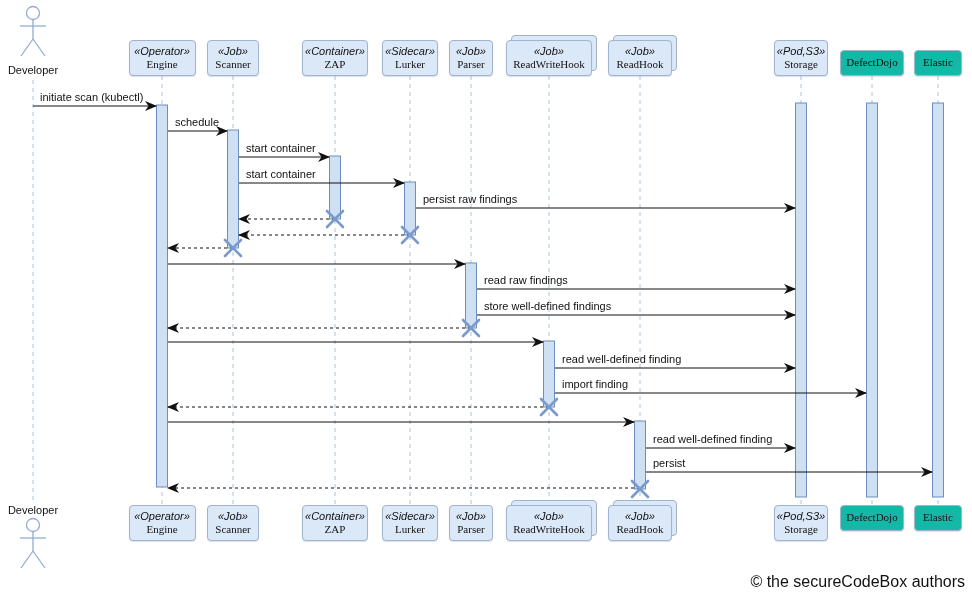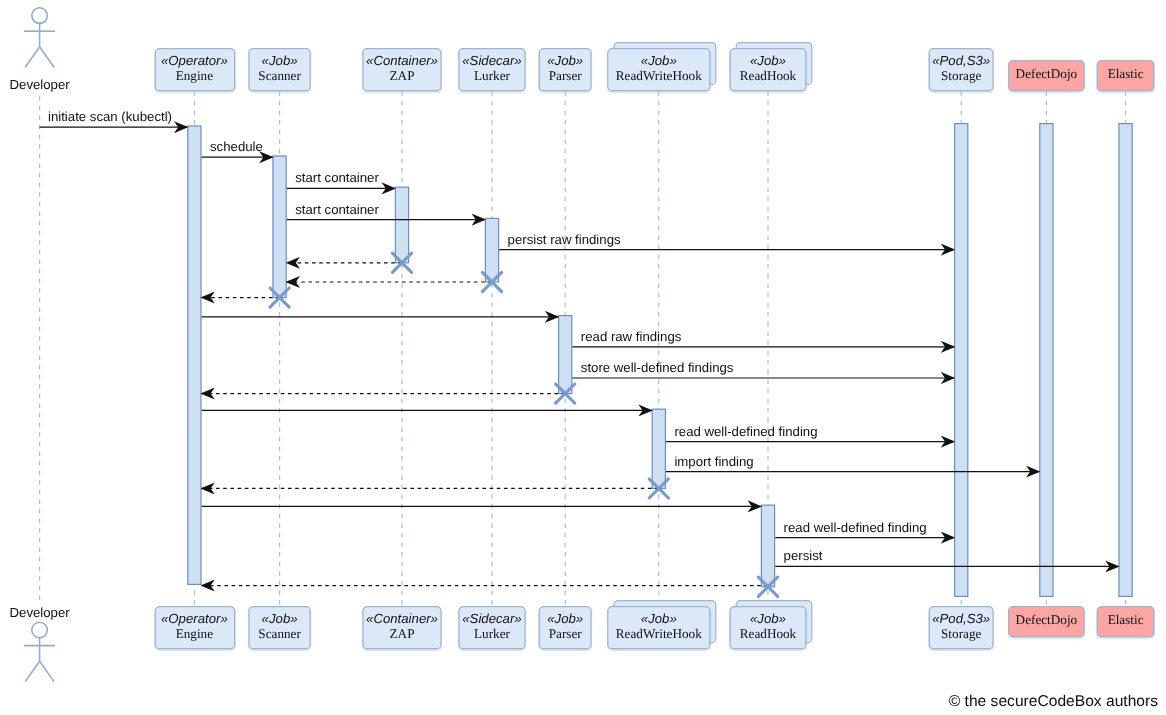--- a/index.html
+++ b/index.html
@@ -10,29 +10,29 @@
   #diagram-svg{position:absolute;left:0;top:0;}
   #diagram-svg text{font-family:"Liberation Sans",sans-serif;font-size:11px;fill:#111;}
   #boxes{position:absolute;left:0;top:0;width:100%;height:100%;pointer-events:none;}
   .pbox{
     position:absolute;box-sizing:border-box;
     border:1px solid #a0b4cc;border-radius:4px;background:#dbe8f8;
     display:flex;flex-direction:column;align-items:center;justify-content:center;
     font-size:11px;line-height:1.2;color:#111;text-align:right;
     box-shadow:0 1px 1px rgba(150,170,200,.35);
   }
-  .pbox.white{background:#fca5a5;}
+  .pbox.white{background:#14b8a6;}
   .pbox .stereo{font-style:italic;white-space:nowrap;}
   .pbox .pname{white-space:nowrap;font-family:Liberation Serif, serif;}
   .pbox-shadow{
     position:absolute;box-sizing:border-box;
     border:1px solid #a0b4cc;border-radius:4px;background:#dbe8f8;
   }
   #footer{
-    position:absolute;right:7px;bottom:5px;font-size:13px;color:#111;
+    position:absolute;right:7px;bottom:5px;font-size:16px;color:#111;
   }
 </style>
 </head>
 <body>
 
 <div id="stage">
   <svg id="diagram-svg" width="972" height="596">
       <defs>
         <marker id="arrowhead" viewBox="0 0 12 10" refX="11" refY="5" markerWidth="12" markerHeight="10" orient="auto" markerUnits="userSpaceOnUse">
           <path d="M0,0 L12,5 L0,10 L3.5,5 Z" fill="#111111"></path>

